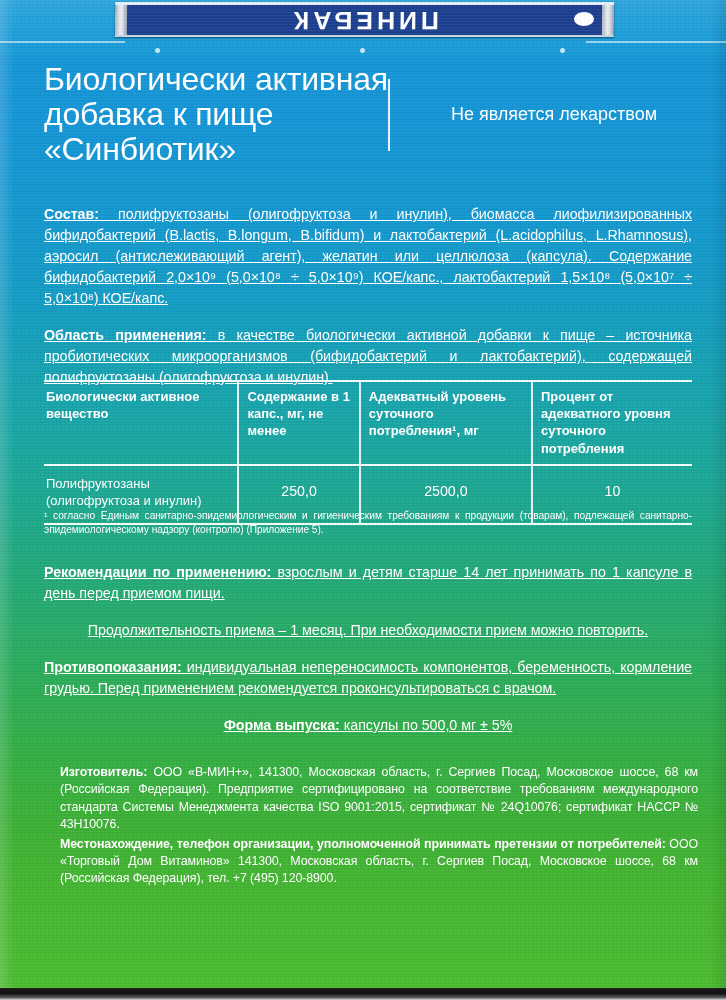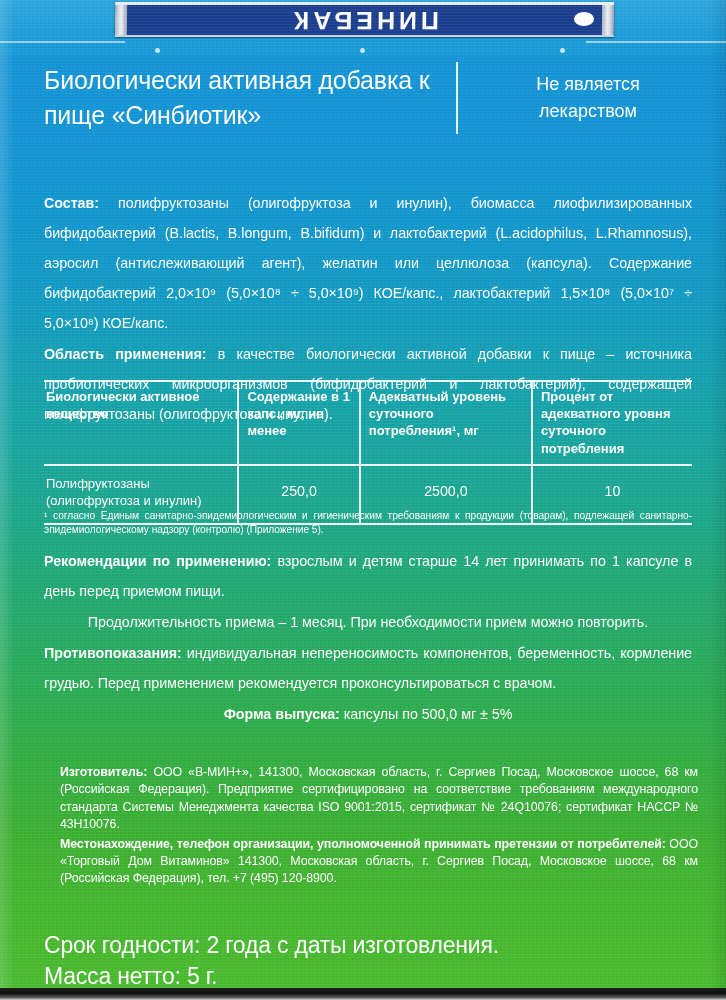--- a/index.html
+++ b/index.html
@@ -121,24 +121,24 @@
 
   
   #header {
     position: absolute;
     left: 0; top: 62px;
     width: 726px;
     display: flex;
     align-items: center;
   }
   #header-title {
-    width: 456px;
+    width: 388px;
     padding-left: 44px;
     box-sizing: border-box;
-    font-size: 25px;
+    font-size: 32px;
     line-height: 35px;
     font-weight: 400;
     letter-spacing: -0.2px;
   }
   #header-divider {
     width: 2px;
     height: 72px;
     background: rgba(255,255,255,.92);
     margin-right: 28px;
   }
@@ -153,24 +153,25 @@
 
   
   #body-copy {
     position: absolute;
     left: 44px;
     top: 188px;
     width: 648px;
   }
   .para {
     font-size: 14.3px;
-    line-height: 30px;
+    line-height: 21px;
     text-align: justify;
-    margin: 0 0 1px 0;
+    margin: 16px 0 1px 0;
     letter-spacing: -0.05px;
+    text-decoration: underline;
   }
   .para.j { text-align: justify; }
   .para.l { text-align: center; }
   .lbl { font-weight: 700; }
 
   
   #nutrition-table {
     position: absolute;
     left: 44px;
     top: 380px;
@@ -350,22 +351,18 @@
 
   <div id="manufacturer">
     <p class="small">
       <span class="lbl">Изготовитель:</span><span> ООО «В-МИН+», 141300, Московская область, г. Сергиев Посад, Московское шоссе, 68 км (Российская Федерация). Предприятие сертифицировано на соответствие требованиям международного стандарта Системы Менеджмента качества ISO 9001:2015, сертификат № 24Q10076; сертификат HACCP № 43H10076.</span>
     </p>
     <p class="small">
       <span class="lbl">Местонахождение, телефон организации, уполномоченной принимать претензии от потребителей:</span><span> ООО «Торговый Дом Витаминов» 141300, Московская область, г. Сергиев Посад, Московское шоссе, 68 км (Российская Федерация), тел. +7 (495) 120-8900.</span>
     </p>
   </div>
 
-  <div id="bottom-lines">
-    <p class="big">Срок годности: 2 года с даты изготовления.</p>
-    <p class="big">Масса нетто: 5 г.</p>
-  </div>
 
   <div class="side-shade-l"></div>
   <div class="side-shade-r"></div>
   <div id="grain"></div>
   <div id="bottom-edge"></div>
 </div>
 
 </body></html>

